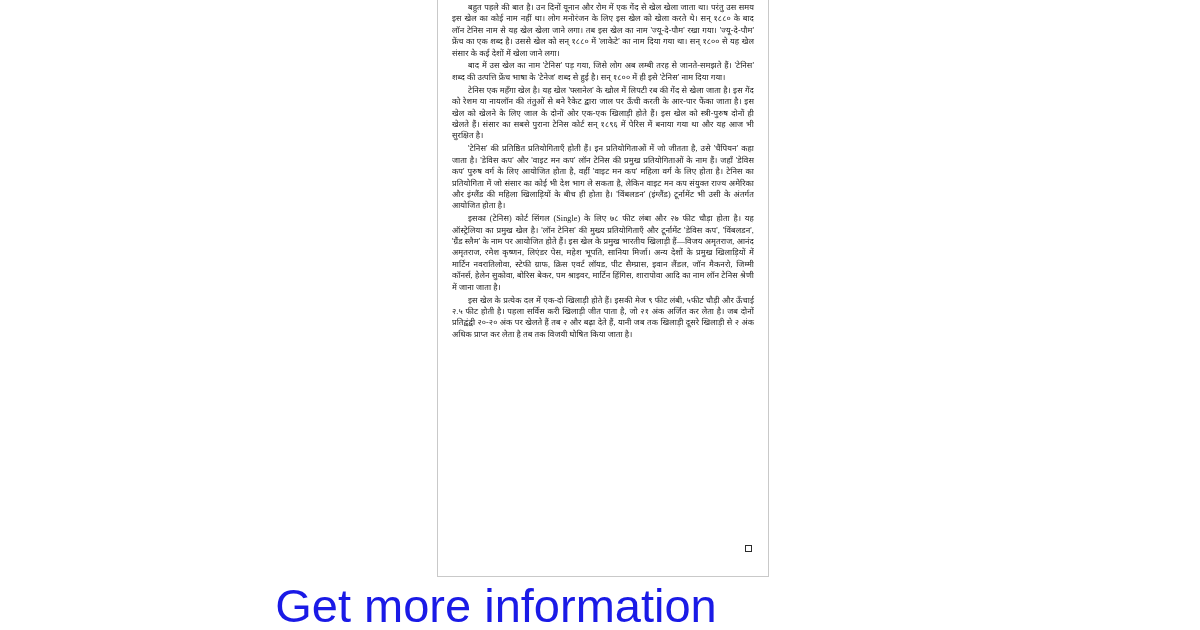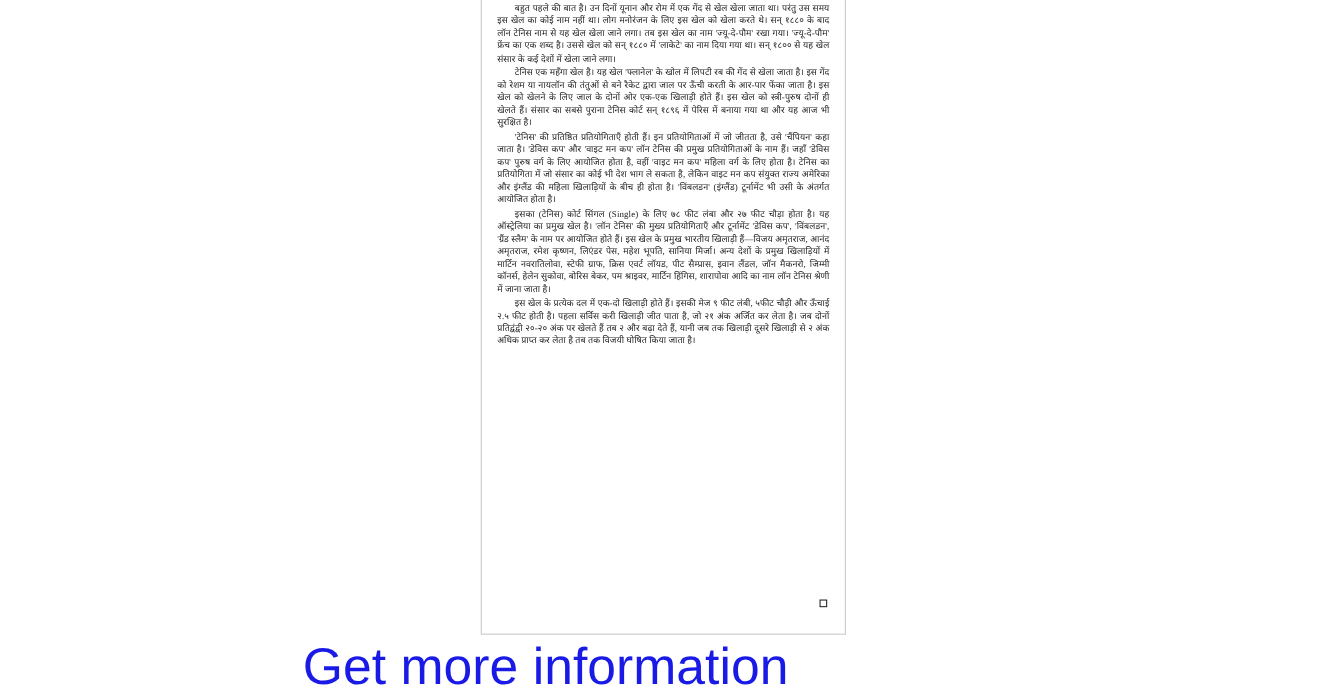--- a/index.html
+++ b/index.html
@@ -78,20 +78,21 @@
 </style>
 </head>
 <body>
 
 <div class="page-wrap">
 
   <div class="doc-page">
     <div class="doc-inner">
       <p class="doc-para first-line">है।</p>
       <p class="doc-para">बहुत पहले की बात है। उन दिनों यूनान और रोम में एक गेंद से खेल खेला जाता था। परंतु उस समय इस खेल का कोई नाम नहीं था। लोग मनोरंजन के लिए इस खेल को खेला करते थे। सन् १८८० के बाद लॉन टेनिस नाम से यह खेल खेला जाने लगा। तब इस खेल का नाम 'ज्यू-दे-पौम' रखा गया। 'ज्यू-दे-पौम' फ्रेंच का एक शब्द है। उससे खेल को सन् १८८० में 'लाकेटे' का नाम दिया गया था। सन् १८०० से यह खेल संसार के कई देशों में खेला जाने लगा।</p>
+      <p class="doc-para">बाद में उस खेल का नाम 'टेनिस' पड़ गया, जिसे लोग अब लम्बी तरह से जानते-समझते हैं। 'टेनिस' शब्द की उत्पत्ति फ्रेंच भाषा के 'टेनेज' शब्द से हुई है। सन् १८०० में ही इसे 'टेनिस' नाम दिया गया।</p>
       <p class="doc-para">टेनिस एक महँगा खेल है। यह खेल 'फ्लानेल' के खोल में लिपटी रब की गेंद से खेला जाता है। इस गेंद को रेशम या नायलॉन की तंतुओं से बने रैकेट द्वारा जाल पर ऊँची करती के आर-पार फेंका जाता है। इस खेल को खेलने के लिए जाल के दोनों ओर एक-एक खिलाड़ी होते हैं। इस खेल को स्त्री-पुरुष दोनों ही खेलते हैं। संसार का सबसे पुराना टेनिस कोर्ट सन् १८९६ में पेरिस में बनाया गया था और यह आज भी सुरक्षित है।</p>
       <p class="doc-para">'टेनिस' की प्रतिष्ठित प्रतियोगिताएँ होती हैं। इन प्रतियोगिताओं में जो जीतता है, उसे 'चैंपियन' कहा जाता है। 'डेविस कप' और 'वाइट मन कप' लॉन टेनिस की प्रमुख प्रतियोगिताओं के नाम हैं। जहाँ 'डेविस कप' पुरुष वर्ग के लिए आयोजित होता है, वहीं 'वाइट मन कप' महिला वर्ग के लिए होता है। टेनिस का प्रतियोगिता में जो संसार का कोई भी देश भाग ले सकता है, लेकिन वाइट मन कप संयुक्त राज्य अमेरिका और इंग्लैंड की महिला खिलाड़ियों के बीच ही होता है। 'विंबलडन' (इंग्लैंड) टूर्नामेंट भी उसी के अंतर्गत आयोजित होता है।</p>
       <p class="doc-para">इसका (टेनिस) कोर्ट सिंगल (Single) के लिए ७८ फीट लंबा और २७ फीट चौड़ा होता है। यह ऑस्ट्रेलिया का प्रमुख खेल है। 'लॉन टेनिस' की मुख्य प्रतियोगिताएँ और टूर्नामेंट 'डेविस कप', 'विंबलडन', 'ग्रैंड स्लैम' के नाम पर आयोजित होते हैं। इस खेल के प्रमुख भारतीय खिलाड़ी हैं—विजय अमृतराज, आनंद अमृतराज, रमेश कृष्णन, लिएंडर पेस, महेश भूपति, सानिया मिर्जा। अन्य देशों के प्रमुख खिलाड़ियों में मार्टिन नवरातिलोवा, स्टेफी ग्राफ, क्रिस एवर्ट लॉयड, पीट सैम्प्रास, इवान लैंडल, जॉन मैकनरो, जिम्मी कॉनर्स, हेलेन सुकोवा, बोरिस बेकर, पम श्राइवर, मार्टिन हिंगिस, शारापोवा आदि का नाम लॉन टेनिस श्रेणी में जाना जाता है।</p>
       <p class="doc-para">इस खेल के प्रत्येक दल में एक-दो खिलाड़ी होते हैं। इसकी मेज ९ फीट लंबी, ५फीट चौड़ी और ऊँचाई २.५ फीट होती है। पहला सर्विस करी खिलाड़ी जीत पाता है, जो २१ अंक अर्जित कर लेता है। जब दोनों प्रतिद्वंद्वी २०-२० अंक पर खेलते हैं तब २ और बढ़ा देते हैं, यानी जब तक खिलाड़ी दूसरे खिलाड़ी से २ अंक अधिक प्राप्त कर लेता है तब तक विजयी घोषित किया जाता है।</p>
     </div>
     <div class="end-mark"></div>
   </div>
 
   <a class="more-link" href="#">Get more information</a>
 

